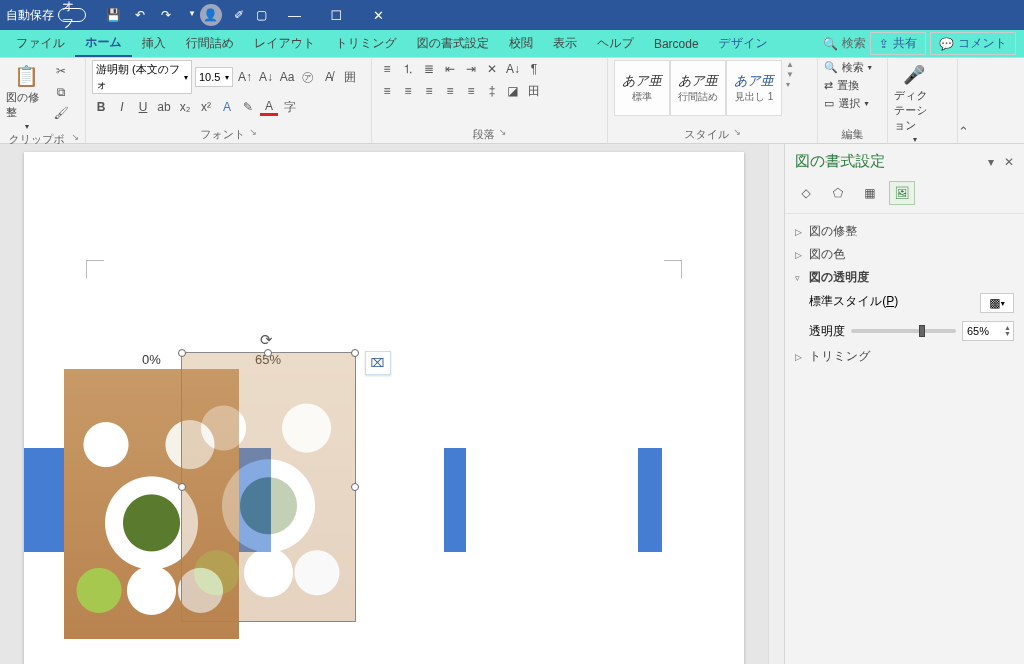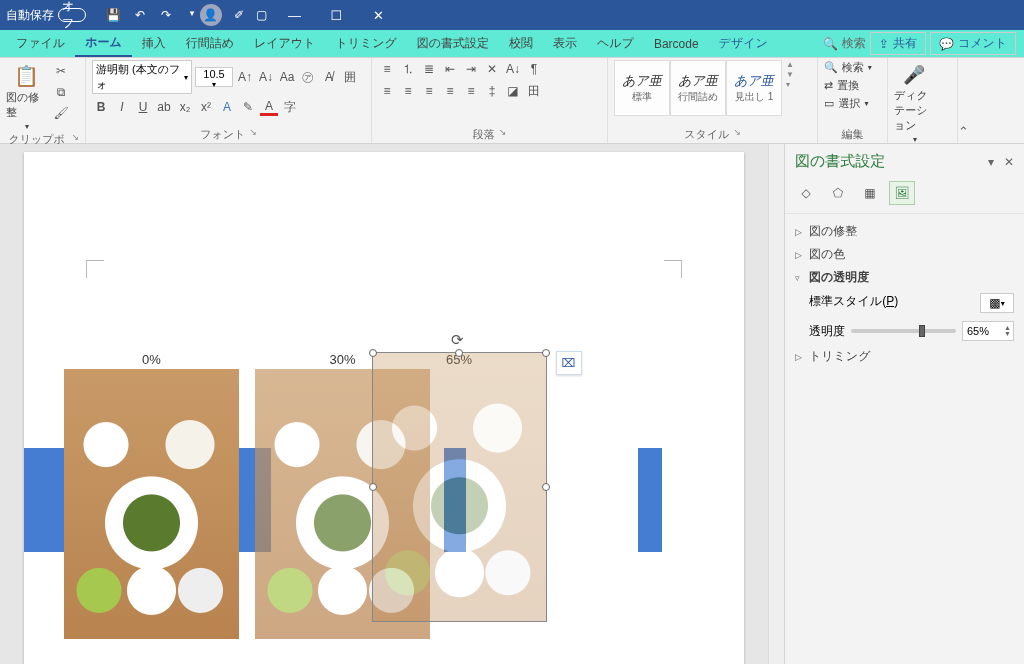--- a/index.html
+++ b/index.html
@@ -26,21 +26,21 @@
 .ribbon { height: 86px; background: #f3f3f3; border-bottom: 1px solid #d4d4d4; display: flex; }
 .rgroup { border-right: 1px solid #e0e0e0; display: flex; flex-direction: column; padding: 2px 6px 0 6px; }
 .rgroup .body { flex: 1; display: flex; align-items: flex-start; gap: 4px; }
 .rgroup .label { text-align: center; font-size: 11px; color: #666; padding: 1px 0; display: flex; justify-content: center; gap: 4px; }
 .rgroup .label .dlg { font-size: 9px; color: #888; cursor: pointer; }
 .btn-lg { display: flex; flex-direction: column; align-items: center; justify-content: center; width: 42px; cursor: pointer; font-size: 11px; color: #444; gap: 2px; padding-top: 4px;}
 .btn-sm { width: 18px; height: 18px; display: inline-flex; justify-content: center; align-items: center; cursor: pointer; color: #555; font-size: 12px; }
 .row { display: flex; gap: 3px; align-items: center; }
 .col { display: flex; flex-direction: column; gap: 3px; }
 .font-sel { width: 100px; height: 32px; border: 1px solid #ccc; background: #fff; font-size: 11px; padding: 16px 3px; display: flex; align-items: center; justify-content: space-between; }
-.size-sel { width: 38px; height: 20px; border: 1px solid #ccc; background: #fff; font-size: 11px; padding: 0 3px; display: flex; align-items: center; justify-content: space-between; flex-direction: column; }
+.size-sel { width: 38px; height: 20px; border: 1px solid #ccc; background: #fff; font-size: 11px; padding: 0 3px; display: flex; align-items: center; justify-content: space-between; }
 .style-gal { display: flex; gap: 0; }
 .style-item { width: 56px; height: 56px; border: 1px solid #ddd; background: #fdfdfd; display: flex; flex-direction: column; align-items: center; justify-content: center; font-size: 10px; color: #666; cursor: pointer; }
 .style-item .prev { font-size: 13px; color: #333; font-style: italic; }
 .edit-list { display: flex; flex-direction: column; gap: 3px; font-size: 11px; color: #444; }
 .edit-list div { display: flex; gap: 4px; cursor: pointer; align-items: center; }
 .collapse { display: flex; align-items: flex-end; padding: 0 6px 4px 0; color: #666; cursor: pointer; font-size: 13px;}
 
 .workspace { display: flex; height: calc(664px - 30px - 28px - 86px); }
 .doc-area { flex: 1; background: #e6e6e6; position: relative; overflow: hidden; display: flex; justify-content: center; padding-top: 8px; }
 .page { width: 720px; background: #fff; box-shadow: 0 1px 3px rgba(0,0,0,.25); position: relative; height: 800px; padding: 100px 50px 0 50px;}
@@ -325,26 +325,20 @@
       <div class="sel-band sel-mid2"></div>
       <div class="sel-band sel-right"></div>
 
       <div class="imgs-row">
         <div class="img-col">
           <div class="img-lbl">0%</div>
           <div class="food-img">
               <div class="food-bg"></div>
             </div>
         </div>
-        <div class="img-col">
-          <div class="img-lbl">30%</div>
-          <div class="food-img">
-              <div class="food-bg" style="opacity:.7"></div>
-            </div>
-        </div>
         <div class="img-col" style="position:relative">
           <div class="img-lbl">65%</div>
           <div class="food-img selected-frame">
             <div class="food-bg" style="opacity:.35"></div>
             <span class="rot-handle">⟳</span>
             <span class="handle" style="top:-4px;left:-4px"></span>
             <span class="handle" style="top:-4px;left:50%;margin-left:-4px"></span>
             <span class="handle" style="top:-4px;right:-4px"></span>
             <span class="handle" style="top:50%;left:-4px;margin-top:-4px"></span>
             <span class="handle" style="top:50%;right:-4px;margin-top:-4px"></span>

